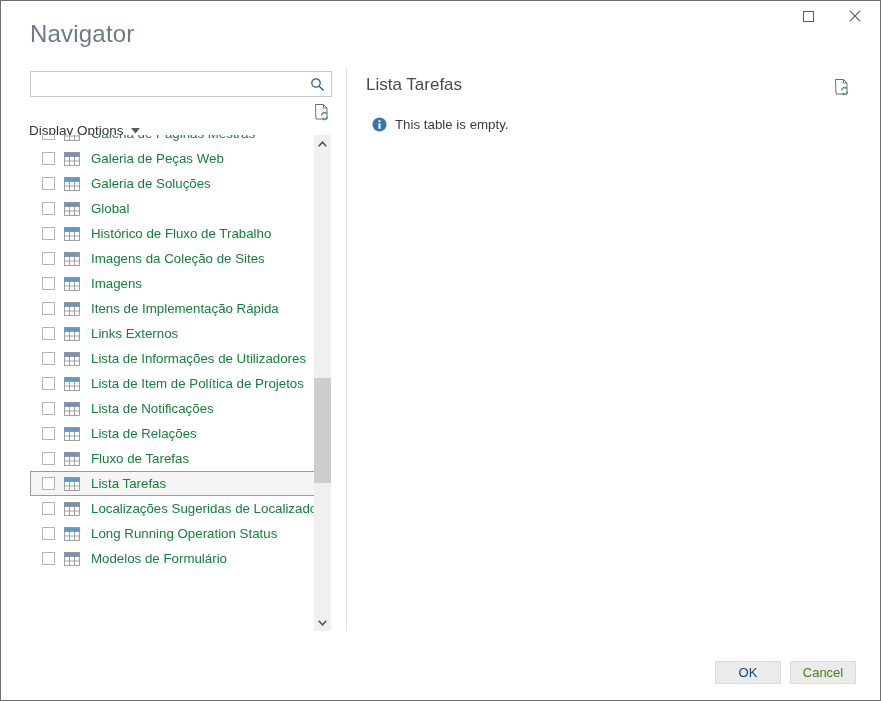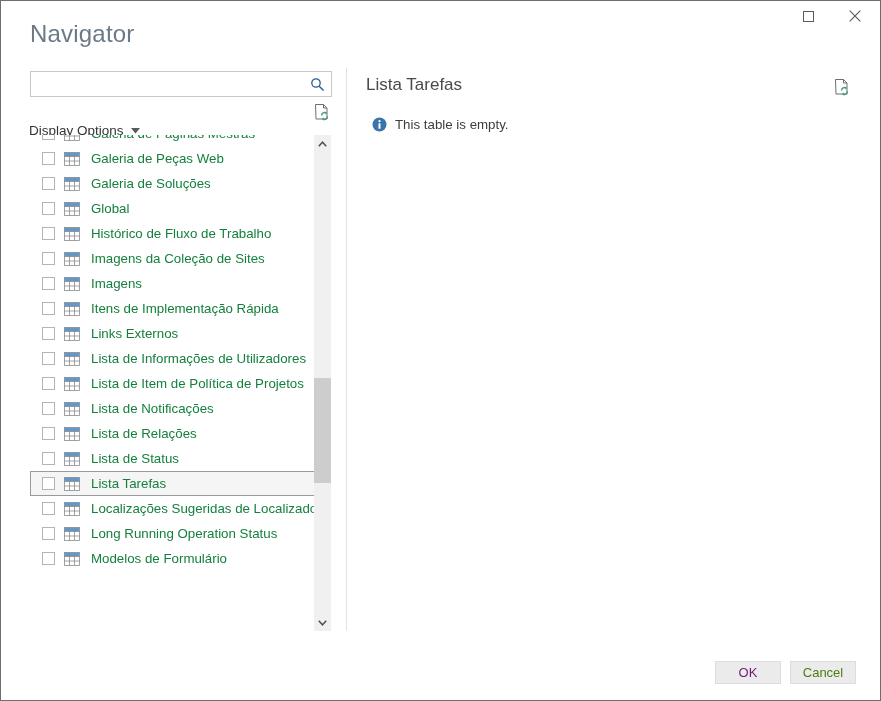--- a/index.html
+++ b/index.html
@@ -243,21 +243,21 @@
     display: flex;
     align-items: center;
     justify-content: center;
     border: 1px solid transparent;
     cursor: default;
   }
   #btn-ok {
     left: 714px;
     background: #ebebeb;
     border-color: #dcdcdc;
-    color: #701a75;
+    color: #0c4a6e;
   }
   #btn-cancel {
     left: 789px;
     background: #ebebeb;
     border-color: #dcdcdc;
     color: #4d7c0f;
   }
 </style>
 </head>
 <body>
@@ -456,21 +456,21 @@
         </div>
         <div class="list-row">
           <span class="row-checkbox"></span>
           <span class="row-table-icon"><svg width="16" height="14" viewBox="0 0 16 14">
               <rect x="0.5" y="0.5" width="15" height="4" fill="#5b9bd5" stroke="#8a8a8a" stroke-width="0.8"></rect>
               <rect x="0.5" y="4.5" width="15" height="9" fill="#ffffff" stroke="#8a8a8a" stroke-width="0.8"></rect>
               <line x1="5.5" y1="0.5" x2="5.5" y2="13.5" stroke="#8a8a8a" stroke-width="0.8"></line>
               <line x1="10.5" y1="0.5" x2="10.5" y2="13.5" stroke="#8a8a8a" stroke-width="0.8"></line>
               <line x1="0.5" y1="9" x2="15.5" y2="9" stroke="#8a8a8a" stroke-width="0.8"></line>
             </svg></span>
-          <span class="row-label">Lista de Status</span>
+          <span class="row-label">Fluxo de Tarefas</span>
         </div>
         <div class="list-row selected">
           <span class="row-checkbox"></span>
           <span class="row-table-icon"><svg width="16" height="14" viewBox="0 0 16 14">
               <rect x="0.5" y="0.5" width="15" height="4" fill="#5b9bd5" stroke="#8a8a8a" stroke-width="0.8"></rect>
               <rect x="0.5" y="4.5" width="15" height="9" fill="#ffffff" stroke="#8a8a8a" stroke-width="0.8"></rect>
               <line x1="5.5" y1="0.5" x2="5.5" y2="13.5" stroke="#8a8a8a" stroke-width="0.8"></line>
               <line x1="10.5" y1="0.5" x2="10.5" y2="13.5" stroke="#8a8a8a" stroke-width="0.8"></line>
               <line x1="0.5" y1="9" x2="15.5" y2="9" stroke="#8a8a8a" stroke-width="0.8"></line>
             </svg></span>

